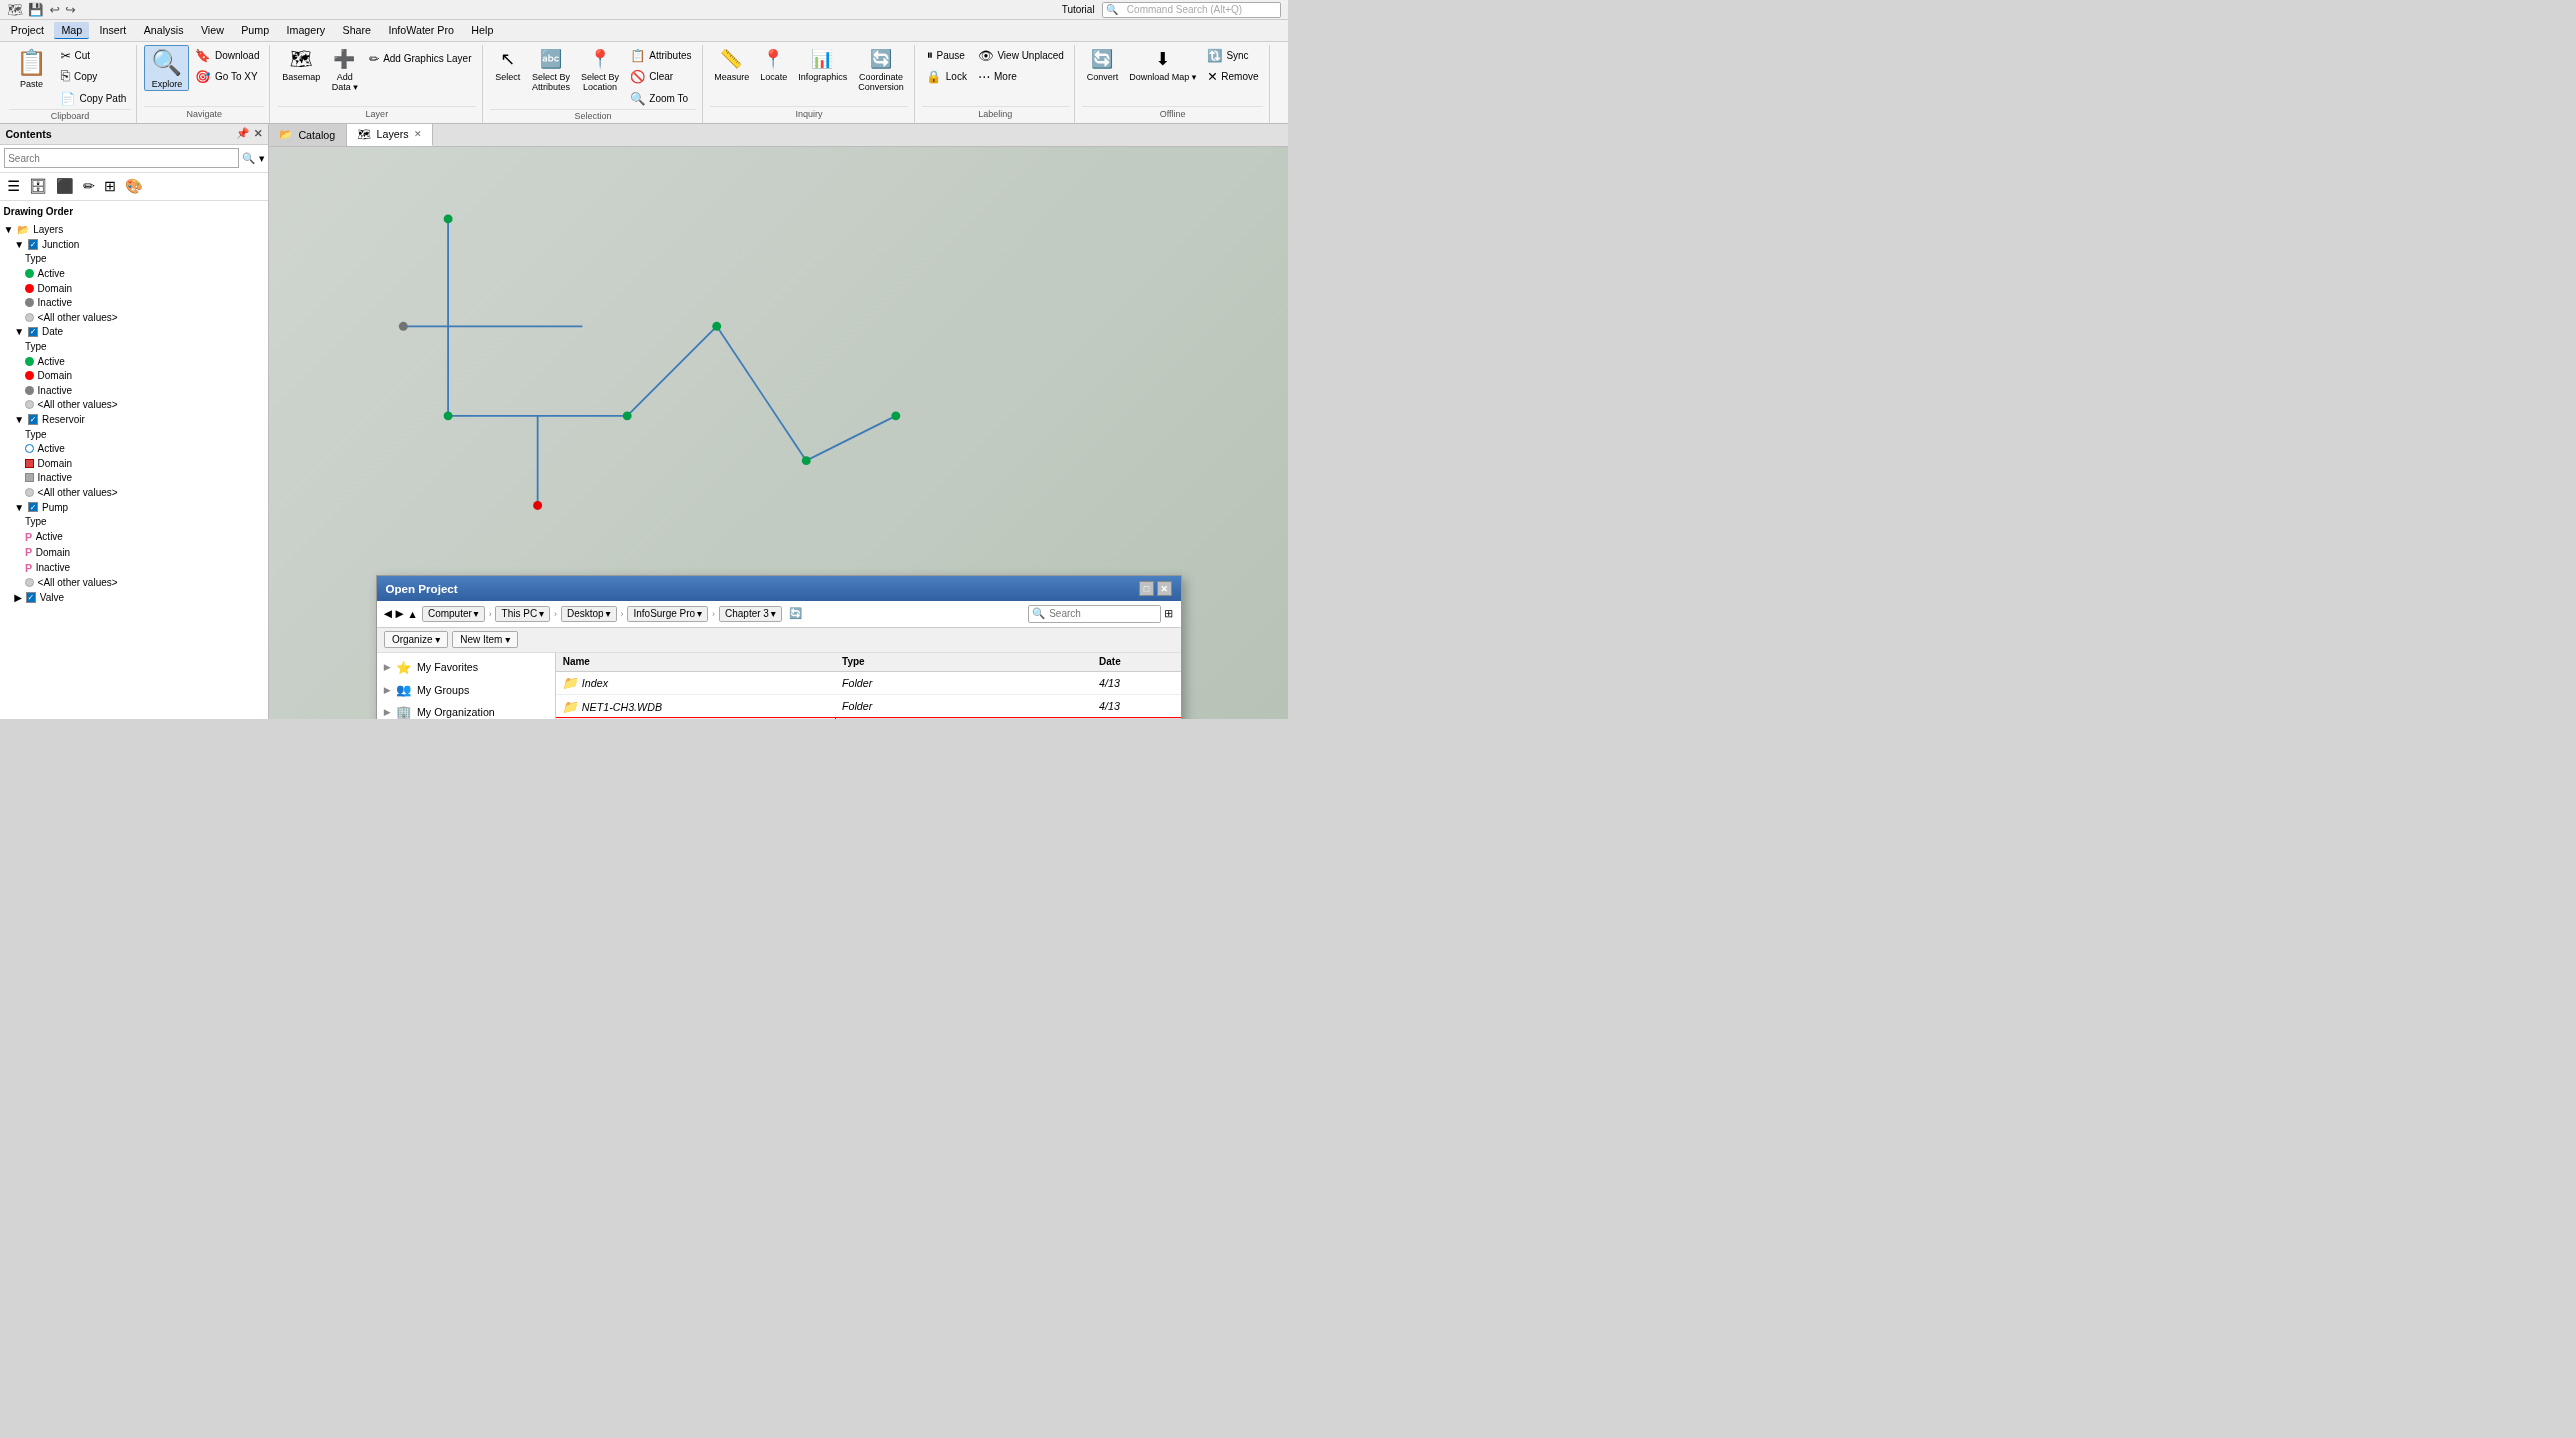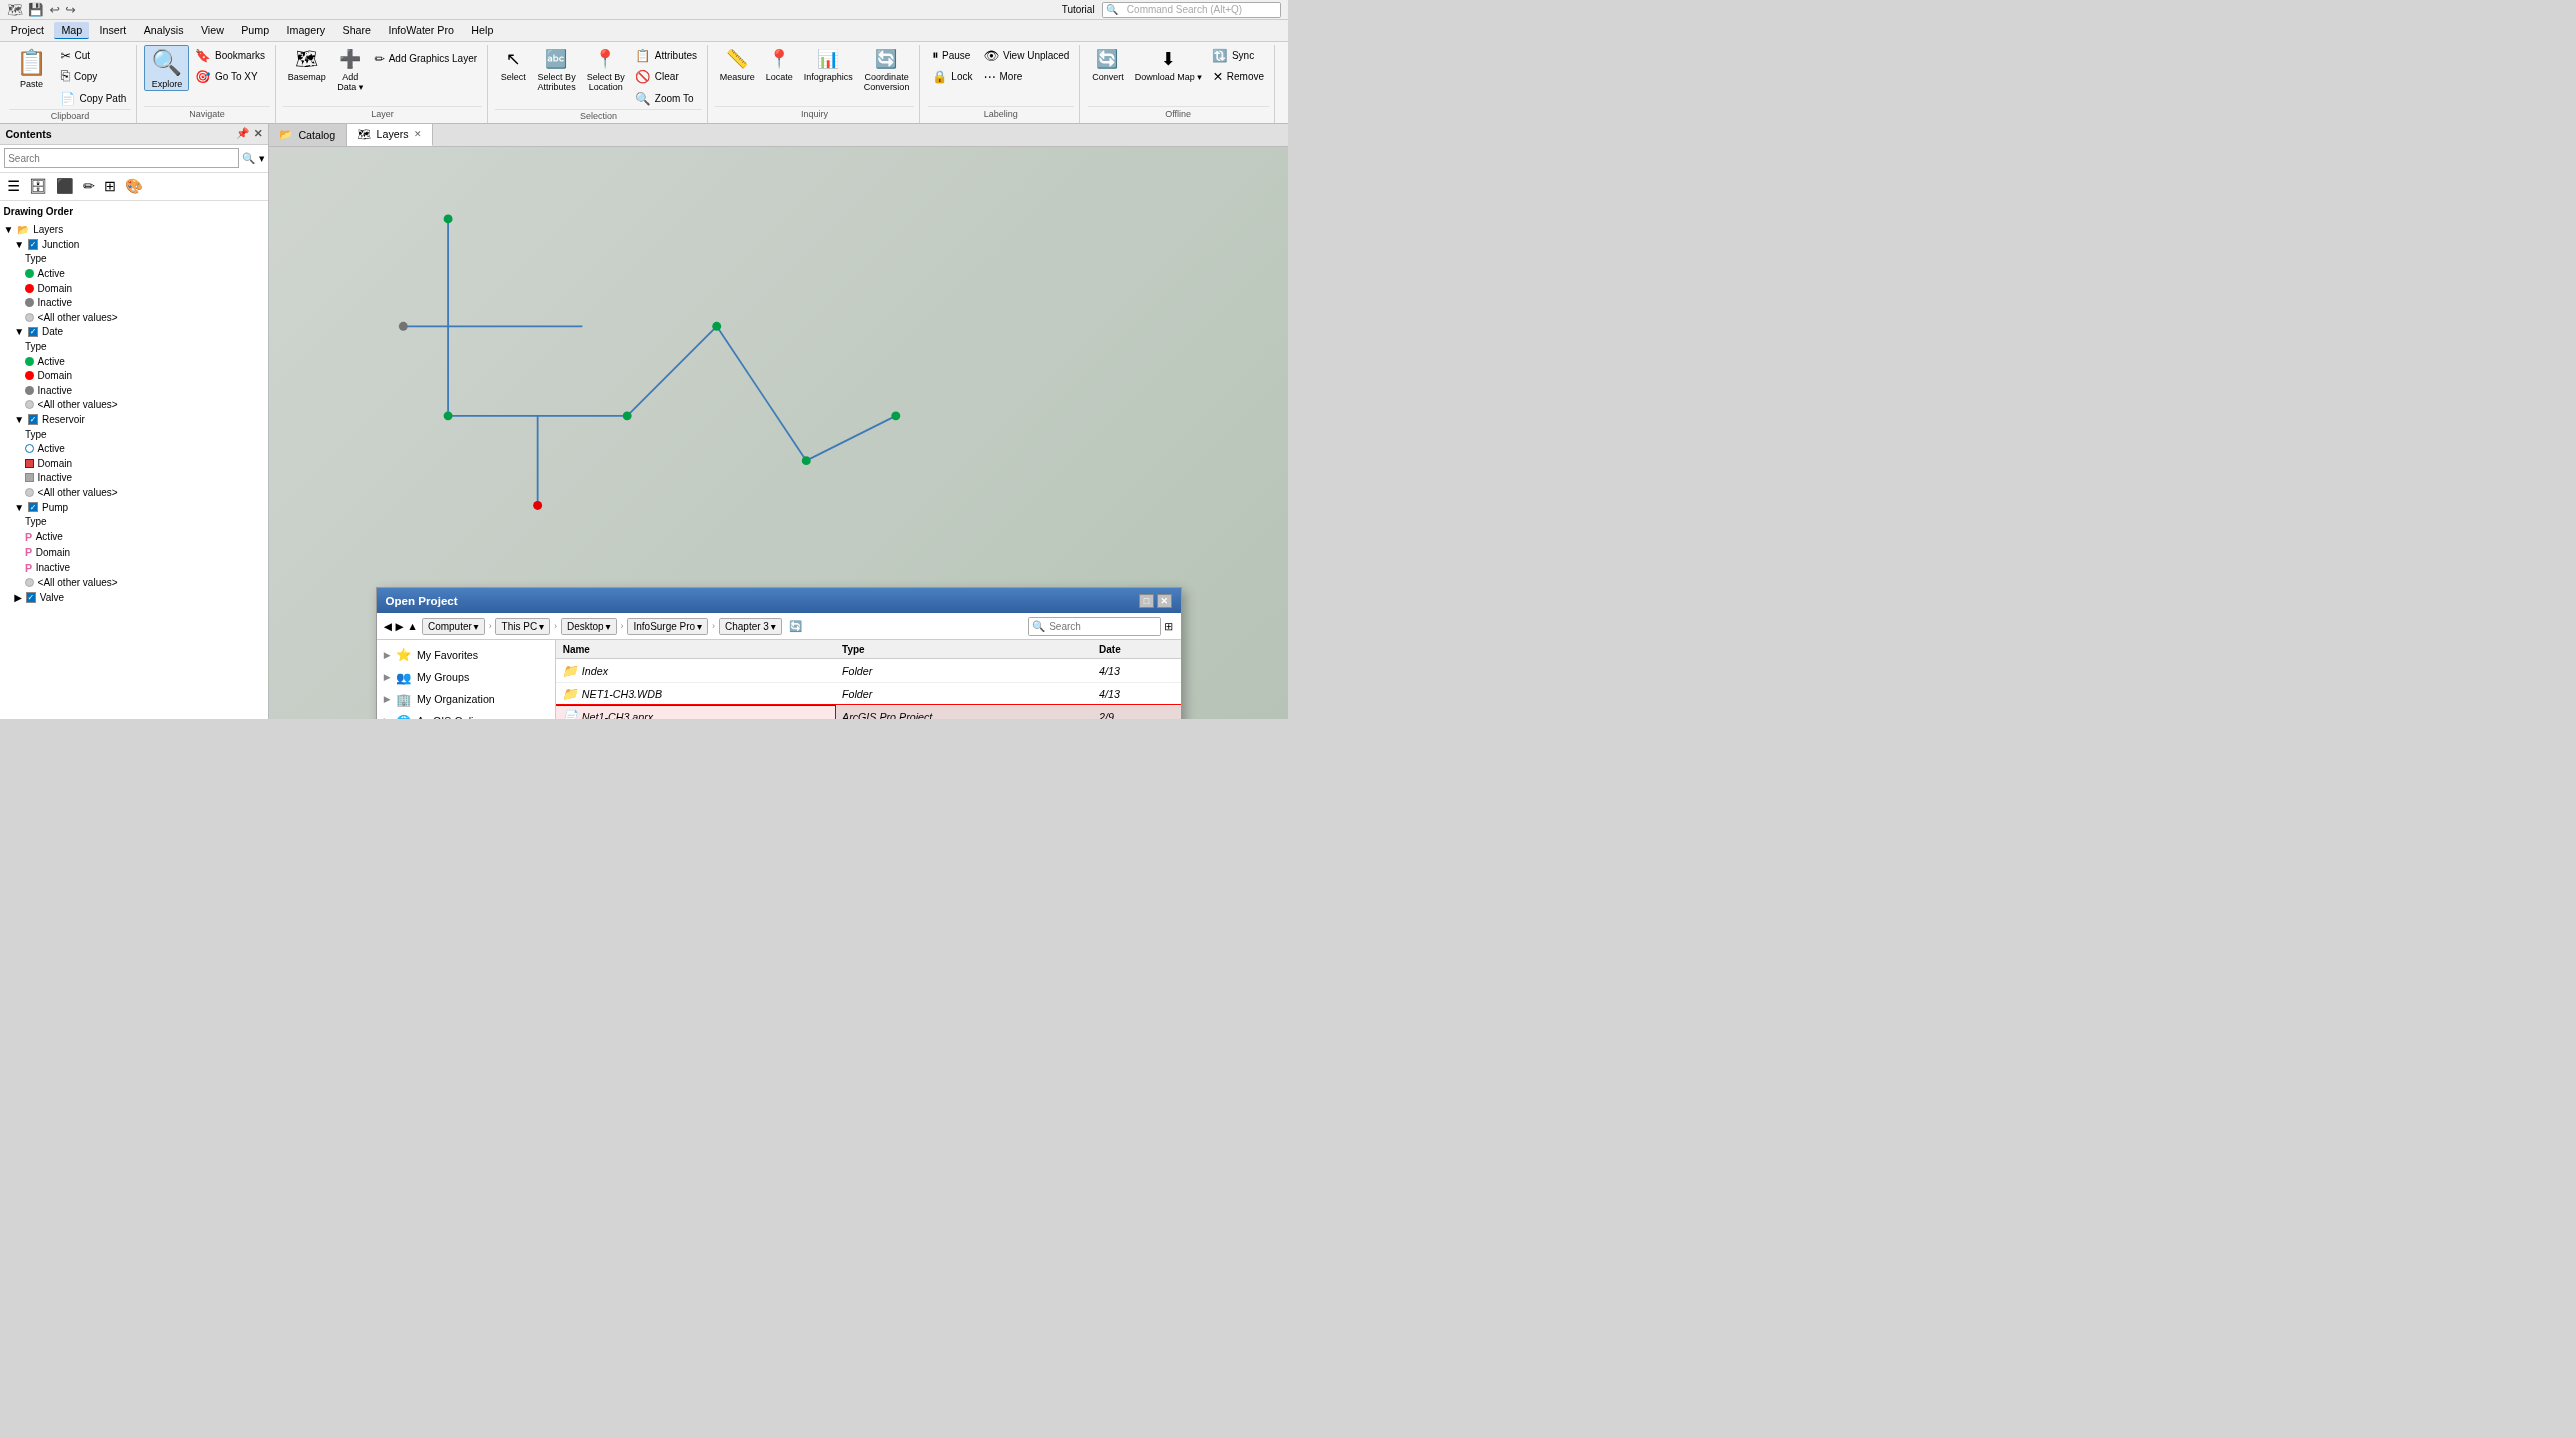--- a/index.html
+++ b/index.html
@@ -516,21 +516,21 @@
 
     <div class="ribbon-group">
       <div class="ribbon-buttons">
         <div class="ribbon-btn large active-btn">
           <span class="icon">🔍</span>
           <span>Explore</span>
         </div>
         <div class="ribbon-col">
           <div class="ribbon-btn-small">
             <span class="icon">🔖</span>
-            <span>Bookmarks</span>
+            <span>Download</span>
           </div>
           <div class="ribbon-btn-small">
             <span class="icon">🎯</span>
             <span>Go To XY</span>
           </div>
         </div>
       </div>
       <div class="ribbon-group-label">Navigate</div>
     </div>
 
@@ -886,20 +886,24 @@
               <span>▾</span>
             </div>
             <span style="margin-left:3.6px;">🔄</span>
             <div style="margin-left:auto; display:flex; align-items:center; border:0.9px solid #aaa; padding:1.8px 3.6px; background:white; border-radius:1.8px; gap:3.6px;">
               <span>🔍</span>
               <input type="text" placeholder="Search" style="border: none; outline: none; font-size: 10px; width: 107px;">
             </div>
             <span>⊞</span>
           </div>
 
+          <div class="dialog-toolbar">
+            <button class="dialog-toolbar-btn">Organize ▾</button>
+            <button class="dialog-toolbar-btn">New Item ▾</button>
+          </div>
 
           <div class="dialog-body">
 
             <div class="dialog-sidebar">
               <div class="dialog-sidebar-item">
                 <span class="arrow">▶</span>
                 <span class="folder-icon">⭐</span>
                 <span>My Favorites</span>
               </div>
               <div class="dialog-sidebar-item">

